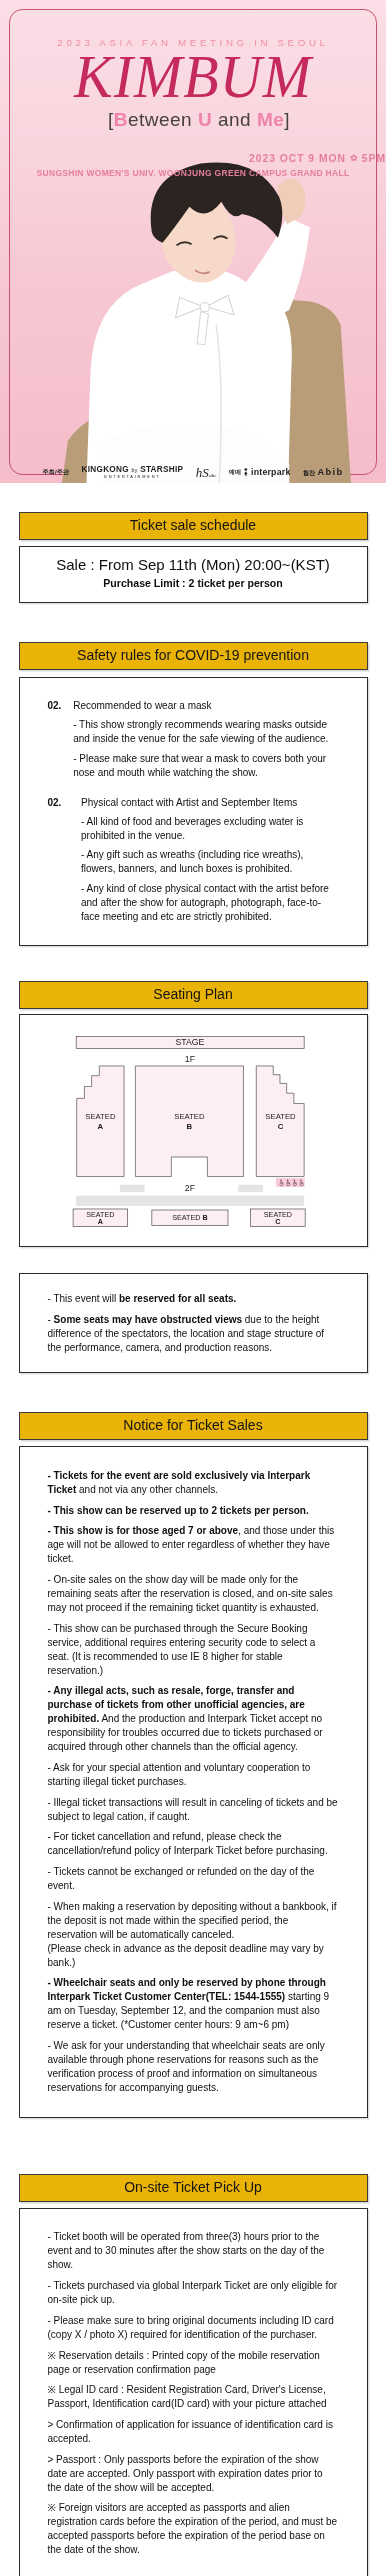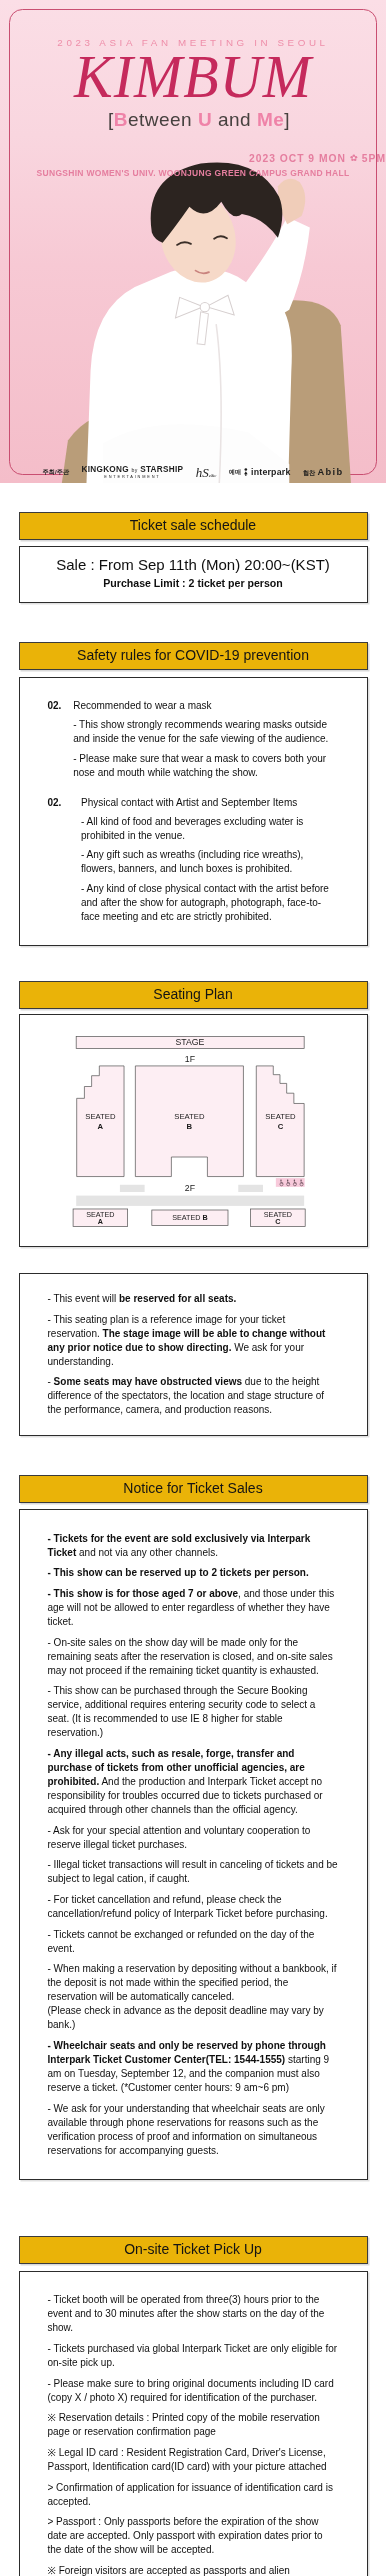--- a/index.html
+++ b/index.html
@@ -224,37 +224,36 @@
       <text x="324" y="397" font-size="14" text-anchor="middle" fill="#1a1a1a"><tspan>SEATED </tspan><tspan font-weight="bold">B</tspan></text>
 
       <rect x="442" y="375" width="106" height="34" fill="#fdeef3" stroke="#555" stroke-width="1.4"></rect>
       <text x="495" y="390" font-size="14" text-anchor="middle" fill="#1a1a1a">SEATED</text>
       <text x="495" y="405" font-size="14" font-weight="bold" text-anchor="middle" fill="#1a1a1a">C</text>
     </svg>
   </div>
   <div class="cbox mt-notes" style="padding:17.5px 28px;">
     <div>
         <p class="para"><span>- This event will </span><span class="b">be reserved for all seats.</span></p>
-        <p class="para"><span>- This seating plan is a reference image for your ticket reservation. </span><span class="b">The stage image will be able to change without any prior notice due to show directing.</span><span> We ask for your understanding.</span></p>
         <p class="para"><span>- </span><span class="b">Some seats may have obstructed views</span><span> due to the height difference of the spectators, the location and stage structure of the performance, camera, and production reasons.</span></p>
       </div>
   </div>
 
   <div class="hdr mt-notice">
     <span>Notice for Ticket Sales</span>
   </div>
   <div class="cbox pad mt-box12">
     <div>
         <p class="para"><span class="b">- Tickets for the event are sold exclusively via Interpark Ticket</span><span> and not via any other channels.</span></p>
         <p class="para"><span class="b">- This show can be reserved up to 2 tickets per person.</span></p>
         <p class="para"><span class="b">- This show is for those aged 7 or above</span><span>, and those under this age will not be allowed to enter regardless of whether they have ticket.</span></p>
         <p class="para"><span>- On-site sales on the show day will be made only for the remaining seats after the reservation is closed, and on-site sales may not proceed if the remaining ticket quantity is exhausted.</span></p>
         <p class="para"><span>- This show can be purchased through the Secure Booking service, additional requires entering security code to select a seat. (It is recommended to use IE 8 higher for stable reservation.)</span></p>
         <p class="para"><span class="b">- Any illegal acts, such as resale, forge, transfer and purchase of tickets from other unofficial agencies, are prohibited.</span><span> And the production and Interpark Ticket accept no responsibility for troubles occurred due to tickets purchased or acquired through other channels than the official agency.</span></p>
-        <p class="para"><span>- Ask for your special attention and voluntary cooperation to reserve illegal ticket purchases.</span></p>
+        <p class="para"><span>- Ask for your special attention and voluntary cooperation to starting illegal ticket purchases.</span></p>
         <p class="para"><span>- Illegal ticket transactions will result in canceling of tickets and be subject to legal cation, if caught.</span></p>
         <p class="para"><span>- For ticket cancellation and refund, please check the cancellation/refund policy of Interpark Ticket before purchasing.</span></p>
         <p class="para"><span>- Tickets cannot be exchanged or refunded on the day of the event.</span></p>
         <p class="para"><span>- When making a reservation by depositing without a bankbook, if the deposit is not made within the specified period, the reservation will be automatically canceled.
 (Please check in advance as the deposit deadline may vary by bank.)</span></p>
         <p class="para"><span class="b">- Wheelchair seats and only be reserved by phone through Interpark Ticket Customer Center(TEL: 1544-1555)</span><span> starting 9 am on Tuesday, September 12, and the companion must also reserve a ticket. (*Customer center hours: 9 am~6 pm)</span></p>
         <p class="para"><span>- We ask for your understanding that wheelchair seats are only available through phone reservations for reasons such as the verification process of proof and information on simultaneous reservations for accompanying guests.</span></p>
       </div>
   </div>
 

